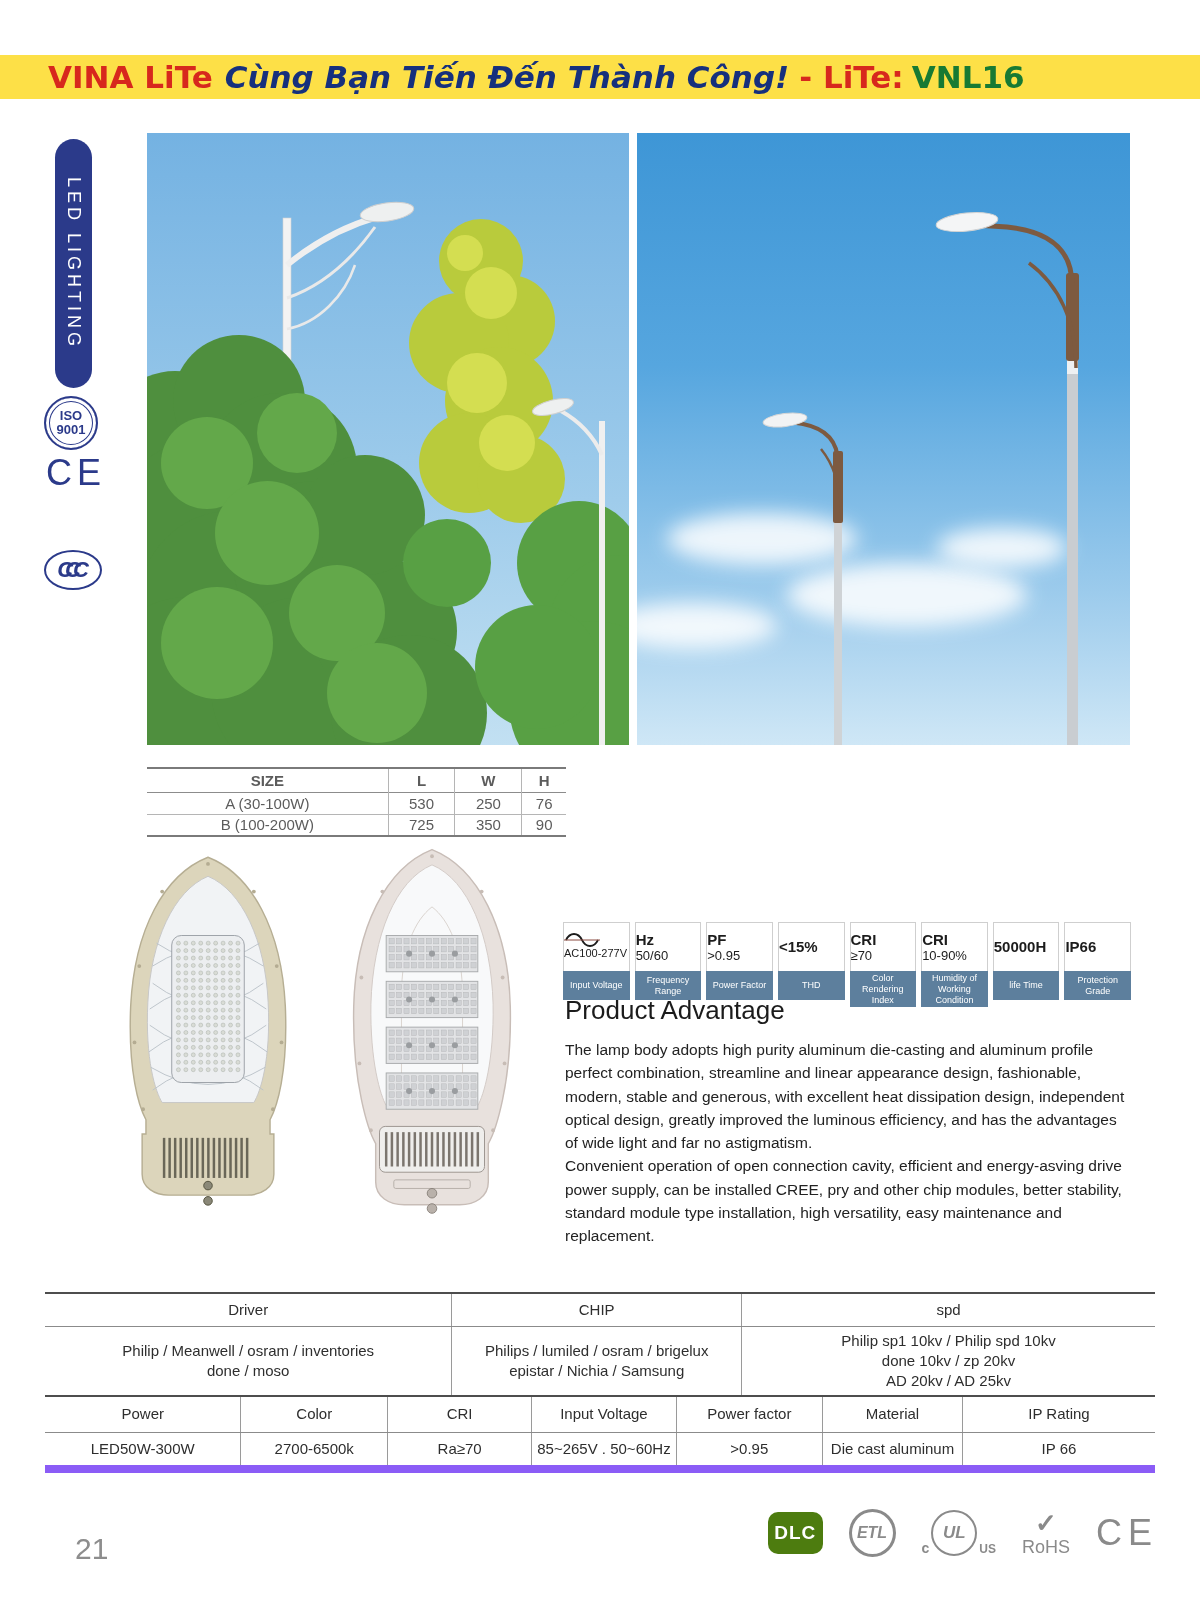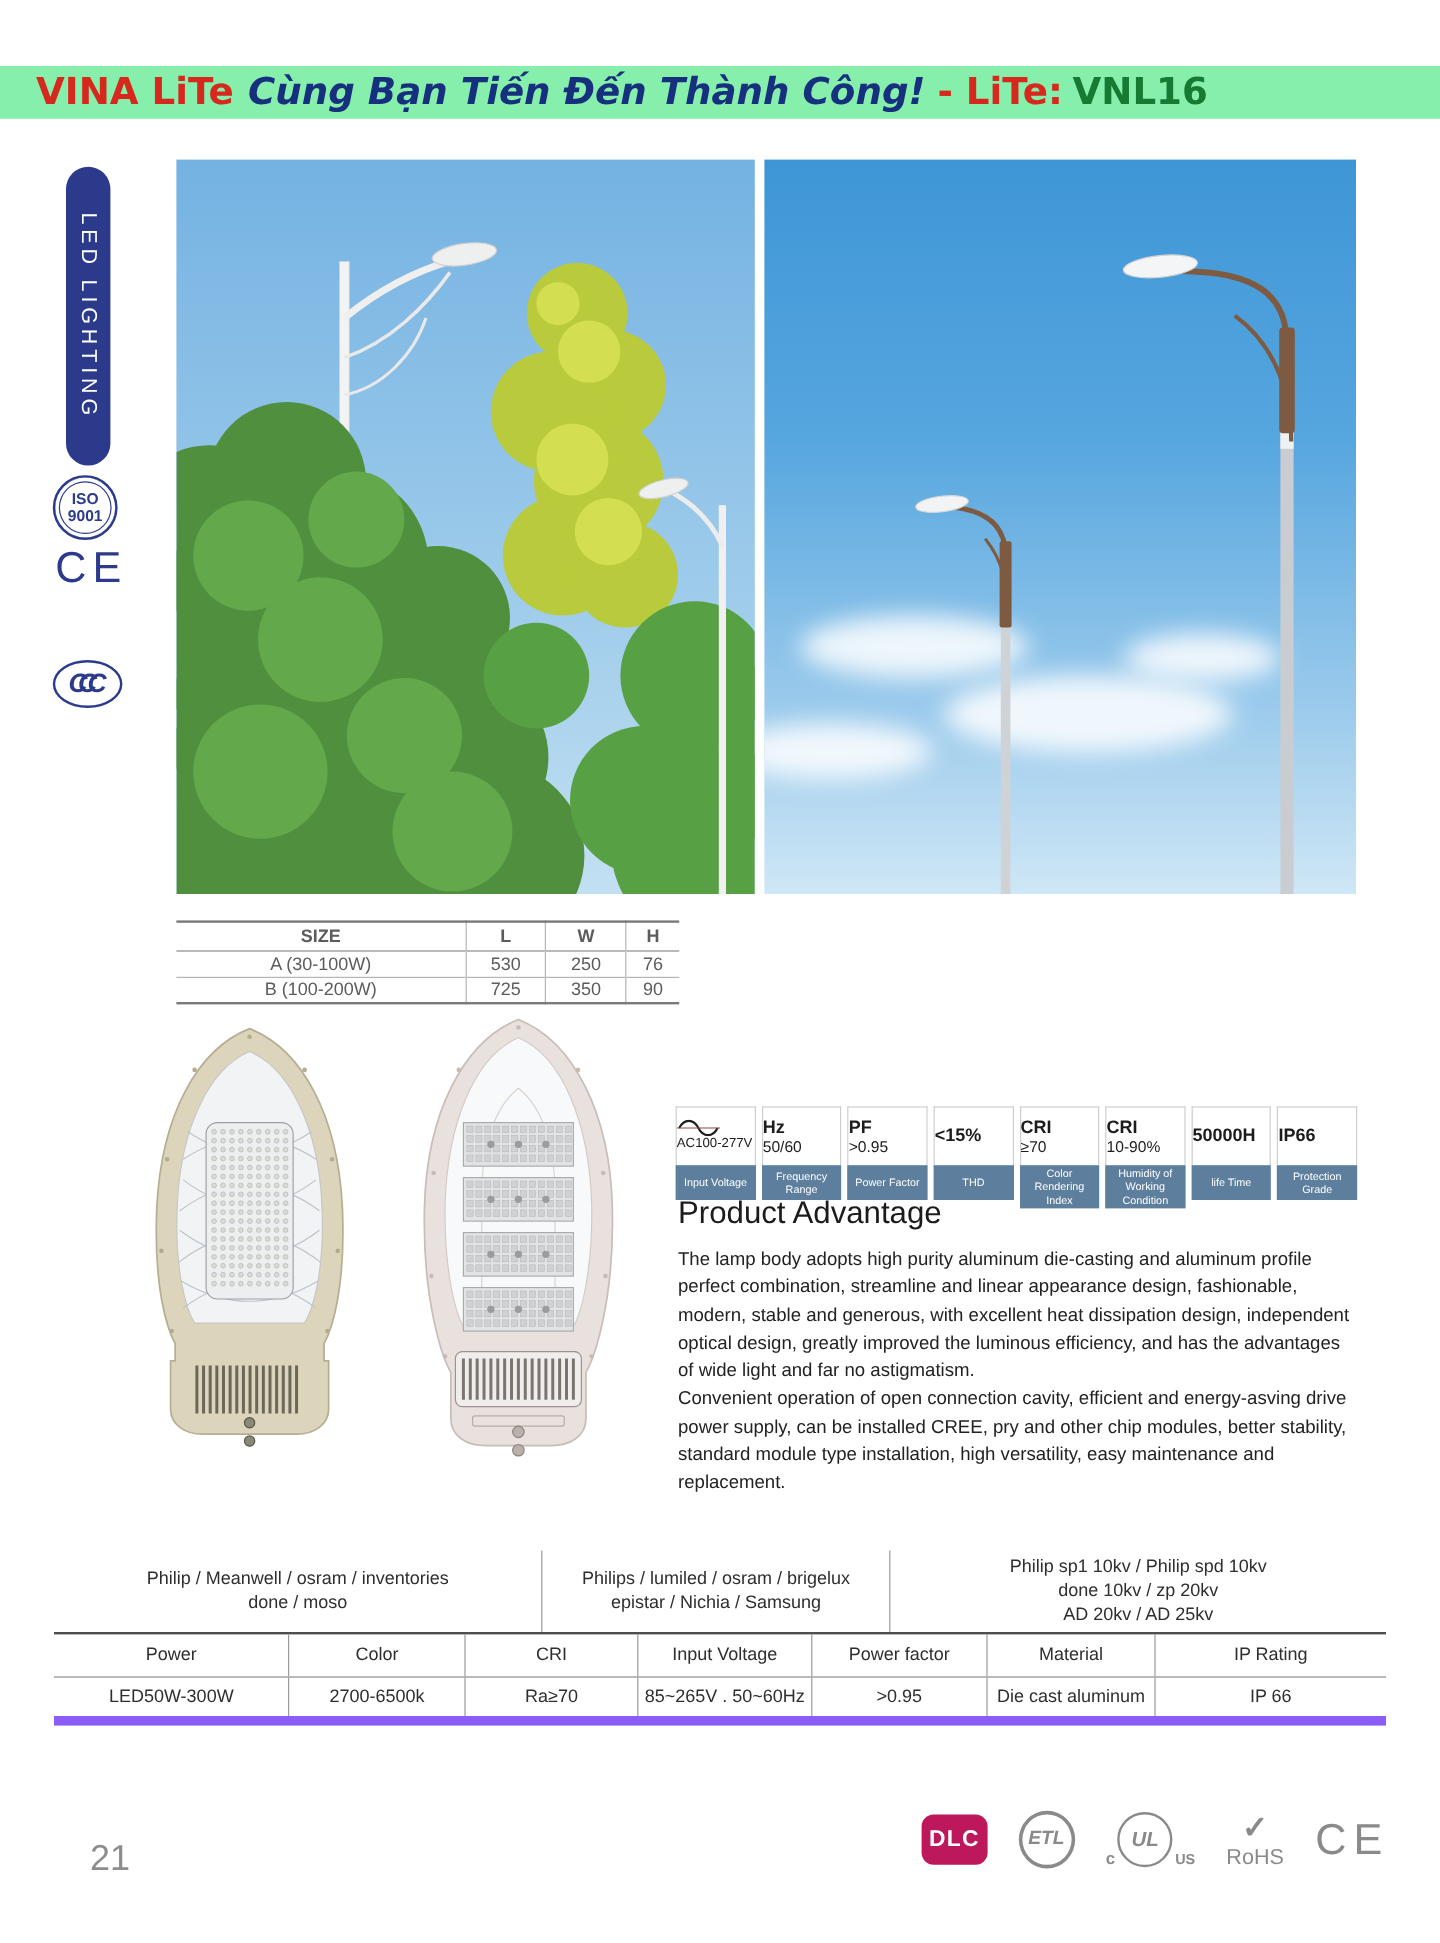--- a/index.html
+++ b/index.html
@@ -1,21 +1,21 @@
 <!DOCTYPE html>
 <html><head>
 <meta charset="utf-8">
 <style>
   * { margin:0; padding:0; box-sizing:border-box; }
   html,body { background:#fff; }
   body { font-family:"Liberation Sans", sans-serif; width:1200px; height:1619px; position:relative; overflow:hidden; }
 
   
   .header-bar { position:absolute; left:0; top:55px; width:1200px; height:44px;
-    background:#86efac; display:flex; align-items:center; padding-left:30px;
+    background:#fde047; display:flex; align-items:center; padding-left:48px;
     font-family:"DejaVu Sans", sans-serif; white-space:nowrap; }
   .brand   { color:#d7281d; font-weight:bold; font-size:31px; }
   .tagline { color:#16307d; font-weight:bold; font-style:italic; font-size:31px; margin-left:12px; }
   .model-label { color:#d7281d; font-weight:bold; font-size:31px; margin-left:10px; }
   .model   { color:#177a33; font-weight:bold; font-size:31px; margin-left:8px; }
 
   
   .led-pill { position:absolute; left:55px; top:139px; width:37px; height:249px;
     background:#2b3a8a; border-radius:19px; display:flex; align-items:center; justify-content:center; }
   .led-pill span { writing-mode:vertical-rl; color:#fff; font-size:18px; letter-spacing:4px; font-weight:500; }
@@ -75,21 +75,21 @@
   .row-top-h  { border-top:2px solid #4d4d4d; border-bottom:1px solid #8b8b8b; height:35px; }
   .row-top-v  { border-bottom:2px solid #4d4d4d; height:70px; }
   .row-bot-h  { border-bottom:1px solid #8b8b8b; height:36px; }
   .row-bot-v  { border-bottom:8px solid #8b5cf6; height:40px; }
   .w-drv { width:36.7%; } .w-chip { width:26.1%; } .w-spd { width:37.2%; }
   .c1{width:17.7%;} .c2{width:13.2%;} .c3{width:13.0%;} .c4{width:13.0%;} .c5{width:13.2%;} .c6{width:12.6%;} .c7{width:17.3%;}
 
   
   .certs { position:absolute; left:768px; top:1490px; width:390px; height:86px;
     display:flex; align-items:center; gap:26px; color:#8a8a8a; }
-  .dlc { width:56px; height:42px; background:#be185d; border-radius:10px; color:#fff;
+  .dlc { width:56px; height:42px; background:#4d7c0f; border-radius:10px; color:#fff;
     font-weight:bold; font-size:19px; display:flex; align-items:center; justify-content:center; letter-spacing:1px; }
   .etl { width:48px; height:48px; border:3px solid #8a8a8a; border-radius:50%;
     display:flex; align-items:center; justify-content:center; font-weight:bold; font-style:italic; font-size:16px; }
   .ulmark { display:flex; align-items:flex-end; }
   .ul-circle { width:46px; height:46px; border:2px solid #8a8a8a; border-radius:50%;
     display:flex; align-items:center; justify-content:center; font-weight:bold; font-style:italic; font-size:17px; }
   .ul-c { font-size:14px; font-weight:bold; margin-right:2px; } .ul-us { font-size:12px; font-weight:bold; margin-left:2px; }
   .rohs { display:flex; flex-direction:column; align-items:center; line-height:1; }
   .rohs .check { font-size:26px; font-weight:bold; } .rohs .txt { font-size:18px; margin-top:2px; }
   .ce-gray { font-size:36px; letter-spacing:6px; }
@@ -744,20 +744,25 @@
   </div>
 </div>
 
 <div class="advantage">
   <h2>Product Advantage</h2>
   <p>The lamp body adopts high purity aluminum die-casting and aluminum profile perfect combination, streamline and linear appearance design, fashionable, modern, stable and generous, with excellent heat dissipation design, independent optical design, greatly improved the luminous efficiency, and has the advantages of wide light and far no astigmatism.</p>
   <p>Convenient operation of open connection cavity, efficient and energy-asving drive power supply, can be installed CREE, pry and other chip modules, better stability, standard module type installation, high versatility, easy maintenance and replacement.</p>
 </div>
 
 <div class="spec-table">
+  <div class="sp-row row-top-h">
+    <div class="sp-cell w-drv">Driver</div>
+    <div class="sp-cell w-chip">CHIP</div>
+    <div class="sp-cell w-spd">spd</div>
+  </div>
   <div class="sp-row row-top-v">
     <div class="sp-cell w-drv">
       <span>Philip / Meanwell / osram /  inventories</span>
       <span>done / moso</span>
     </div>
     <div class="sp-cell w-chip">
       <span>Philips  / lumiled / osram / brigelux</span>
       <span>epistar / Nichia / Samsung</span>
     </div>
     <div class="sp-cell w-spd">

